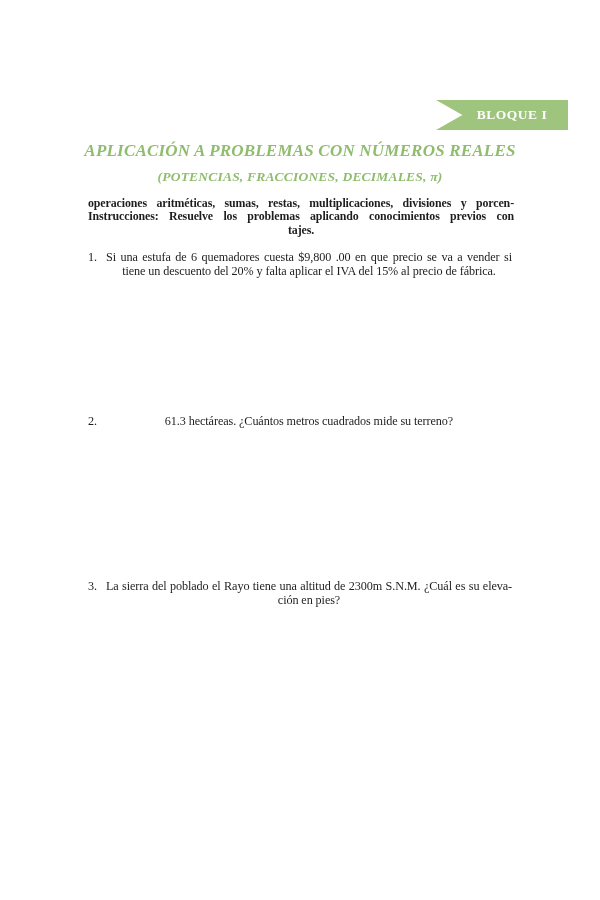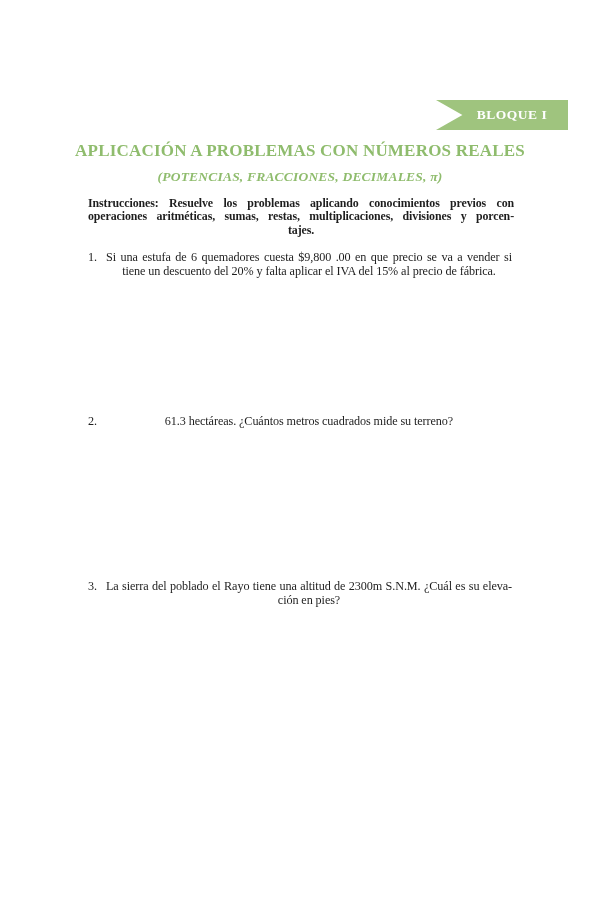--- a/index.html
+++ b/index.html
@@ -43,20 +43,21 @@
     position: absolute;
     left: 0;
     right: 0;
     top: 141px;
     margin: 0;
     text-align: center;
     font-size: 17px;
     font-weight: bold;
     color: var(--heading-green, #8fbc6d);
     letter-spacing: 0.2px;
+    font-style: italic;
   }
   .subtitle {
     position: absolute;
     left: 0;
     right: 0;
     top: 169px;
     margin: 0;
     text-align: center;
     font-size: 13.5px;
     font-weight: bold;
@@ -133,22 +134,22 @@
 <div class="page">
 
   <div class="banner">
     <span class="banner-label">BLOQUE I</span>
   </div>
 
   <h1 class="title">APLICACIÓN A PROBLEMAS CON NÚMEROS REALES</h1>
   <h2 class="subtitle">(POTENCIAS, FRACCIONES, DECIMALES, π)</h2>
 
   <div class="instructions">
+    <div class="jline">operaciones aritméticas, sumas, restas, multiplicaciones, divisiones y porcen-</div>
     <div class="jline">Instrucciones: Resuelve los problemas aplicando conocimientos previos con</div>
-    <div class="jline">operaciones aritméticas, sumas, restas, multiplicaciones, divisiones y porcen-</div>
     <div class="lline">tajes.</div>
   </div>
 
   <div class="problem problem-1">
     <span class="num">1.</span>
     <div class="body">
       <div class="jline">Si una estufa de 6 quemadores cuesta $9,800 .00 en que precio se va a vender si</div>
       <div class="lline">tiene un descuento del 20% y falta aplicar el IVA del 15% al precio de fábrica.</div>
     </div>
   </div>

